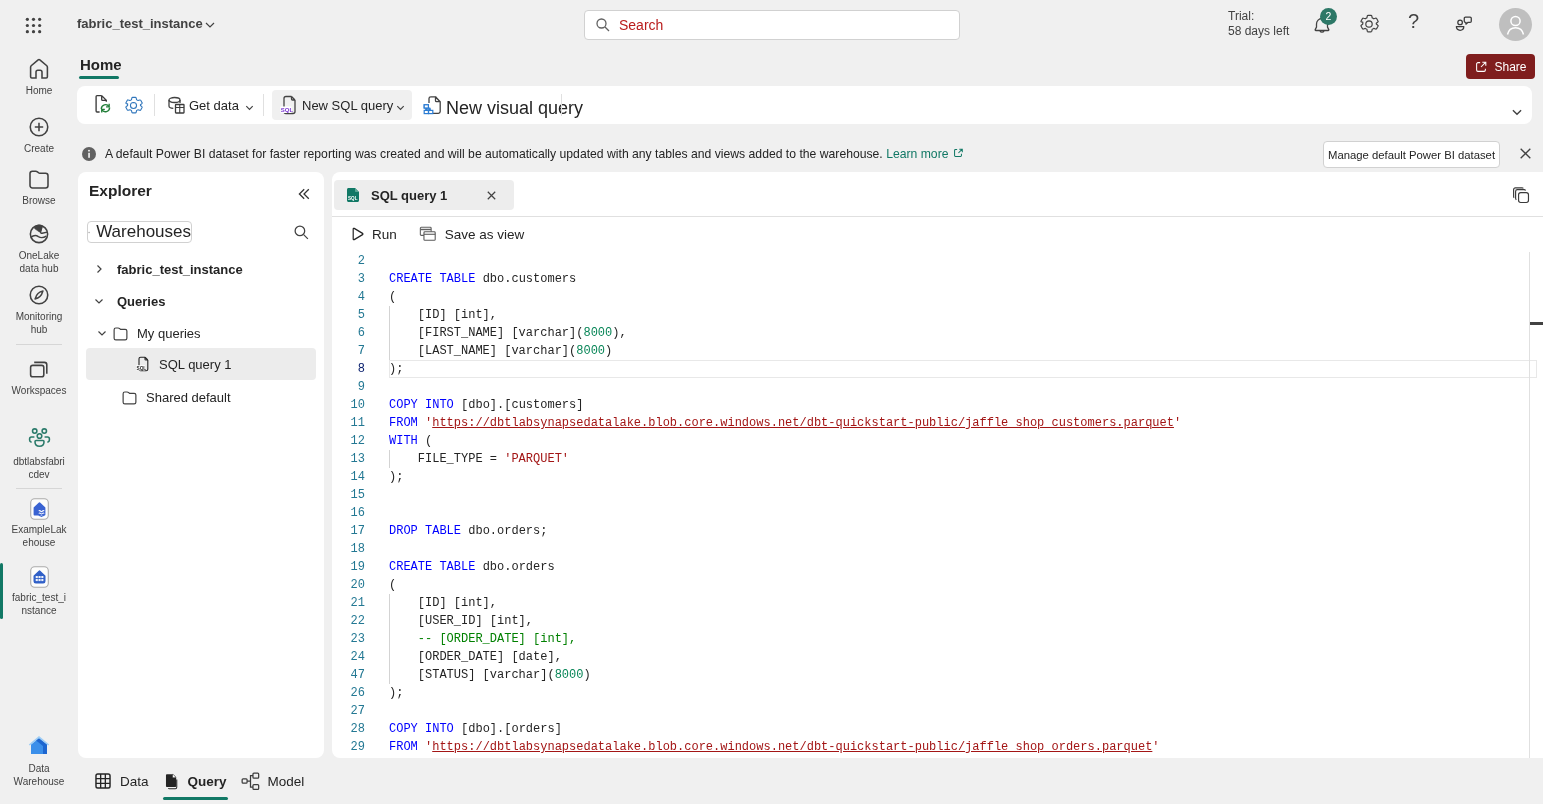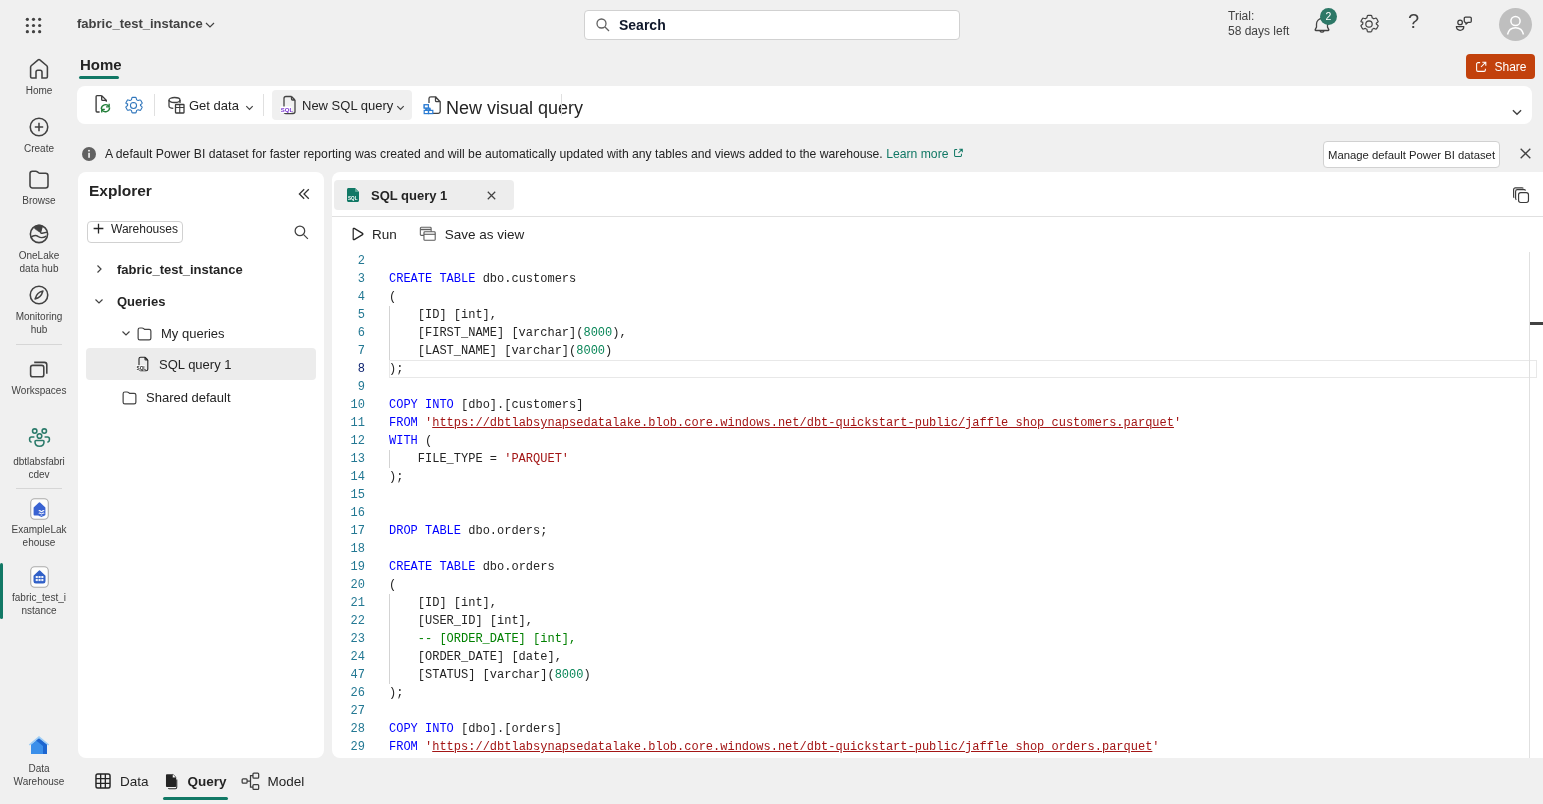--- a/index.html
+++ b/index.html
@@ -3,48 +3,48 @@
 <meta charset="utf-8">
 <style>
 * { margin:0; padding:0; box-sizing:border-box; }
 html,body { width:1543px; height:804px; overflow:hidden; }
 body { font-family:"Liberation Sans", sans-serif; background:#f0f0f0; color:#242424; }
 .abs { position:absolute; }
 #page { position:relative; width:1543px; height:804px; background:#f0f0f0; }
 #waffle { left:25px; top:17px; }
 #appname { left:77px; top:16px; font-size:13px; font-weight:700; color:#424242; }
 #appchev { left:204px; top:19px; }
-#search { left:584px; top:10px; width:376px; height:30px; background:#fff; border:1px solid #d1d1d1; border-radius:4px; display:flex; align-items:center; padding-left:10px; color:#0f172a; font-size:14px;font-weight:bold; }
+#search { left:584px; top:10px; width:376px; height:30px; background:#fff; border:1px solid #d1d1d1; border-radius:4px; display:flex; align-items:center; padding-left:10px; color:#b91c1c; font-size:14px; }
 #trial { left:1228px; top:9px; width:80px; font-size:12px; color:#424242; line-height:15px; white-space:nowrap; }
 .hico { top:14px; width:20px; height:20px; }
 #avatar { left:1499px; top:8px; width:33px; height:33px; border-radius:50%; background:#bfbfbf; }
 
 .rail-item { left:0; width:78px; text-align:center; color:#424242; font-size:10px; line-height:13px; }
 .rail-item svg { display:block; margin:0 auto 3px; }
 .rail-div { left:16px; width:46px; height:1px; background:#d6d6d6; }
 #sel-bar { left:0px; width:3px; border-radius:2px; background:#117865; }
 
 #hometab { left:80px; top:56px; font-size:15px; font-weight:700; color:#242424; }
 #homeline { left:79px; top:76px; width:40px; height:3px; border-radius:2px; background:#117865; }
-#share { left:1466px; top:54px; width:69px; height:25px; background:#c2410c; border-radius:4px; color:#fff; font-size:12px; display:flex; align-items:center; justify-content:center; gap:6px; }
+#share { left:1466px; top:54px; width:69px; height:25px; background:#7f1d1d; border-radius:4px; color:#fff; font-size:12px; display:flex; align-items:center; justify-content:center; gap:6px; }
 
 #toolbar { left:77px; top:86px; width:1455px; height:38px; background:#fff; border-radius:8px; }
 #nsq { background:#f0f0f0; border-radius:4px; height:30px; padding:0 8px; }
 #tb-chev { left:1510px; top:105px; }
 
 #banner-ico { left:81px; top:146px; }
 #banner-text { left:105px; top:147px; font-size:12.2px; color:#242424; }
 #banner-text a { color:#117865; text-decoration:none; }
 #managebtn { left:1323px; top:141px; width:177px; height:27px; background:#fff; border:1px solid #d1d1d1; border-radius:4px; font-size:11.3px; color:#242424; display:flex; align-items:center; justify-content:center; white-space:nowrap; }
 #banner-x { left:1518px; top:146px; }
 
 #explorer { left:78px; top:172px; width:246px; height:586px; background:#fff; border-radius:8px; }
 #exp-title { left:89px; top:182px; font-size:15.5px; font-weight:700; }
 #exp-coll { left:298px; top:188px; }
-#whbtn { left:87px; top:221px; width:96px; height:22px; border:1px solid #d1d1d1; border-radius:4px; display:flex; align-items:flex-start; justify-content:center; gap:6px; font-size:12px; color:#242424; }
+#whbtn { left:87px; top:221px; width:105px; height:22px; border:1px solid #d1d1d1; border-radius:4px; display:flex; align-items:center; justify-content:center; gap:6px; font-size:17px; color:#242424; }
 #exp-search { left:293px; top:224px; }
 .trow { left:78px; width:246px; height:32px; display:flex; align-items:center; font-size:13px; color:#242424; }
 .trow .chev { width:12px; text-align:center; }
 .trow b { font-weight:700; }
 #selrow { left:86px; top:348px; width:230px; height:32px; background:#ececec; border-radius:4px; }
 
 #editor { left:332px; top:172px; width:1211px; height:586px; background:#fff; border-radius:8px 0 0 8px; }
 #tabstrip-border { left:332px; top:216px; width:1211px; height:1px; background:#e0e0e0; }
 #qtab { left:334px; top:180px; width:180px; height:30px; background:#ededed; border-radius:4px; display:flex; align-items:center; padding-left:11px; gap:10px; font-size:13px; font-weight:700; color:#242424; }
 #copyico { left:1512px; top:186px; }
@@ -268,21 +268,21 @@
           <path d="M3.5 1.5L7 5l-3.5 3.5" fill="none" stroke="#424242" stroke-width="1.2"></path>
         </svg></span>
       <b style="margin-left:12px">fabric_test_instance</b>
     </div>
   <div class="abs trow" style="top:285px; padding-left:15px;">
       <span class="chev"><svg width="10" height="10" viewBox="0 0 10 10">
           <path d="M1.5 3.5L5 7l3.5-3.5" fill="none" stroke="#424242" stroke-width="1.2"></path>
         </svg></span>
       <b style="margin-left:12px">Queries</b>
     </div>
-  <div class="abs trow" style="top:317px; padding-left:42px;">
+  <div class="abs trow" style="top:317px; padding-left:18px;">
       <span class="chev"><svg width="10" height="10" viewBox="0 0 10 10">
           <path d="M1.5 3.5L5 7l3.5-3.5" fill="none" stroke="#424242" stroke-width="1.2"></path>
         </svg></span>
       <svg style="margin-left:4px" width="17" height="17" viewBox="0 0 20 20">
         <path d="M2.5 5.5c0-1.1.9-2 2-2h2.8c.5 0 1 .2 1.4.5l1.2 1c.2.2.4.2.6.2h5c1.1 0 2 .9 2 2v8.3c0 1.1-.9 2-2 2h-11c-1.1 0-2-.9-2-2z" fill="none" stroke="#424242" stroke-width="1.4"></path>
       </svg>
       <span style="margin-left:8px">My queries</span>
     </div>
   <div class="abs" id="selrow"></div>
   <div class="abs trow" style="top:348px; padding-left:57px;">

